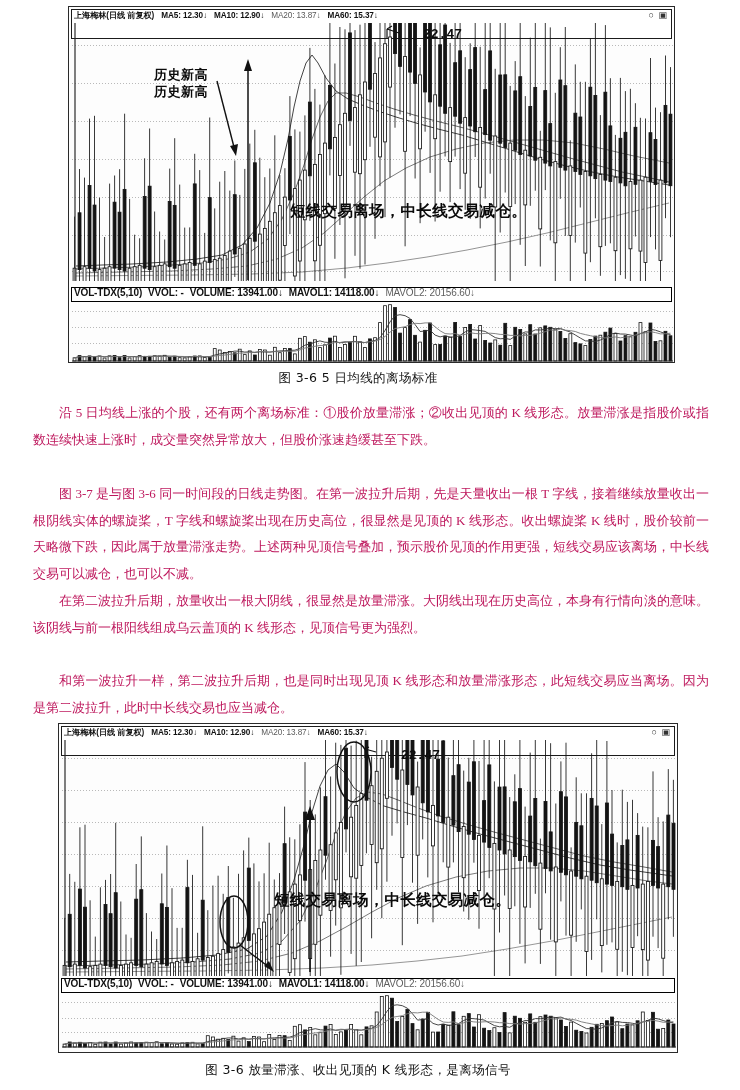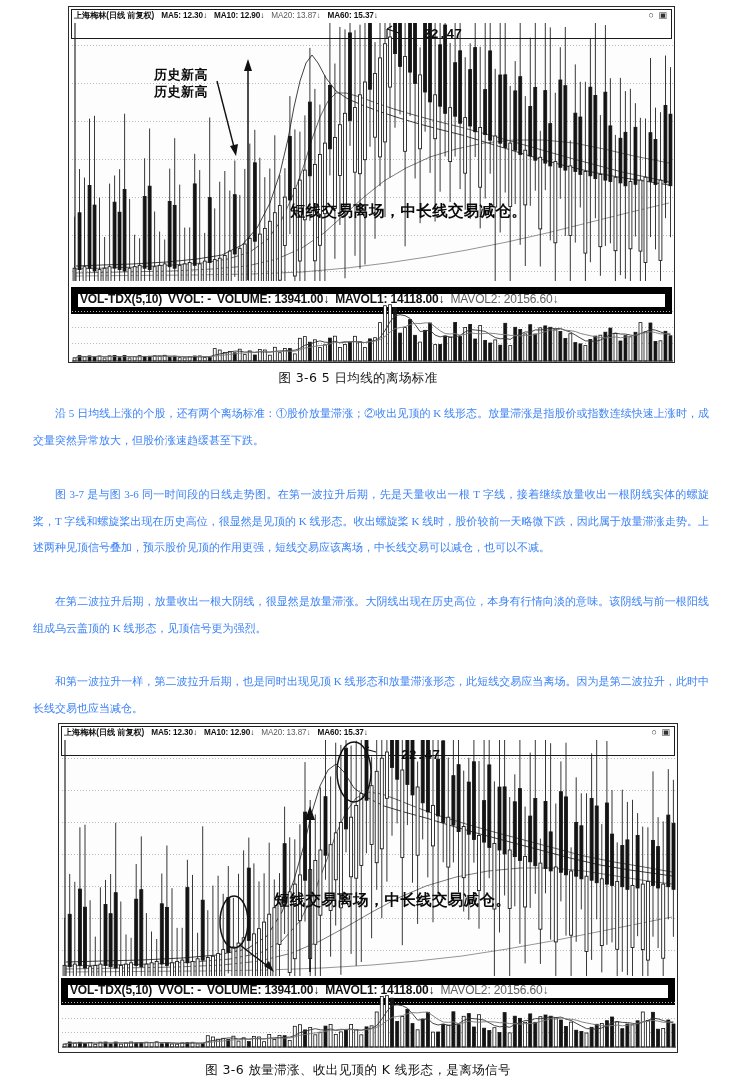--- a/index.html
+++ b/index.html
@@ -43,26 +43,26 @@
   .chart-header .sym { font-weight: bold; }
   .chart-header .ma { margin-left: 7px; font-weight: bold; }
   .chart-header .ma.dim { color: #5a5a5a; font-weight: normal; }
   .hdr-right {
     position: absolute; right: 3px; top: 0px;
     font-size: 9px; color: #333; letter-spacing: 1px;
   }
 
   .vol-header {
     position: absolute;
-    left: 2px; right: 2px; height: 27px;
-    border: 7px solid #000000;
+    left: 2px; right: 2px; height: 15px;
+    border: 1px solid #000000;
     box-sizing: border-box;
     background: #fff;
     font-family: "Liberation Sans", "DejaVu Sans", sans-serif;
-    font-size: 12px;
+    font-size: 10px;
     line-height: 10px;
     white-space: nowrap;
     letter-spacing: -0.15px;
     padding-left: 2px;
     color: #111;
     overflow: hidden;
   }
   .vol-header .vs { font-weight: bold; }
   .vol-header .vs.dim { color: #5f5f5f; font-weight: normal; }
   .vol-header .sp { margin-left: 6px; }
@@ -102,23 +102,23 @@
     color: #111;
     letter-spacing: 0.4px;
   }
 
   
   .para {
     position: absolute;
     left: 33px;
     width: 676px;
     font-family: "Liberation Serif", "DejaVu Serif", serif;
-    font-size: 11px;
+    font-size: 13px;
     line-height: 26.6px;
-    color: #3b82f6;
+    color: #be185d;
     text-align: justify;
     text-justify: inter-ideograph;
   }
   .para p { margin: 0; text-indent: 2em; }
 </style>
 </head>
 <body>
 
 <div class="chart-panel" style="left:68px; top:6px; width:607px; height:357px;">
   <div class="chart-inner">

